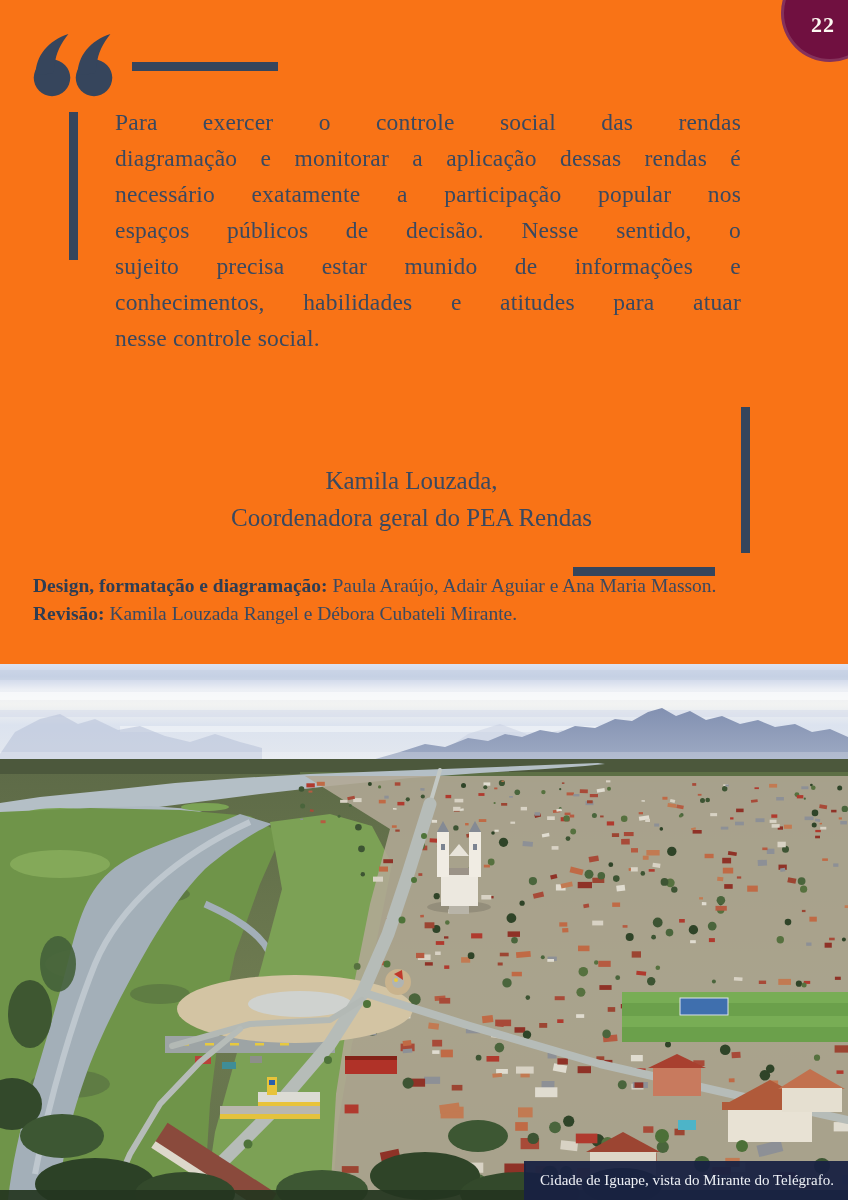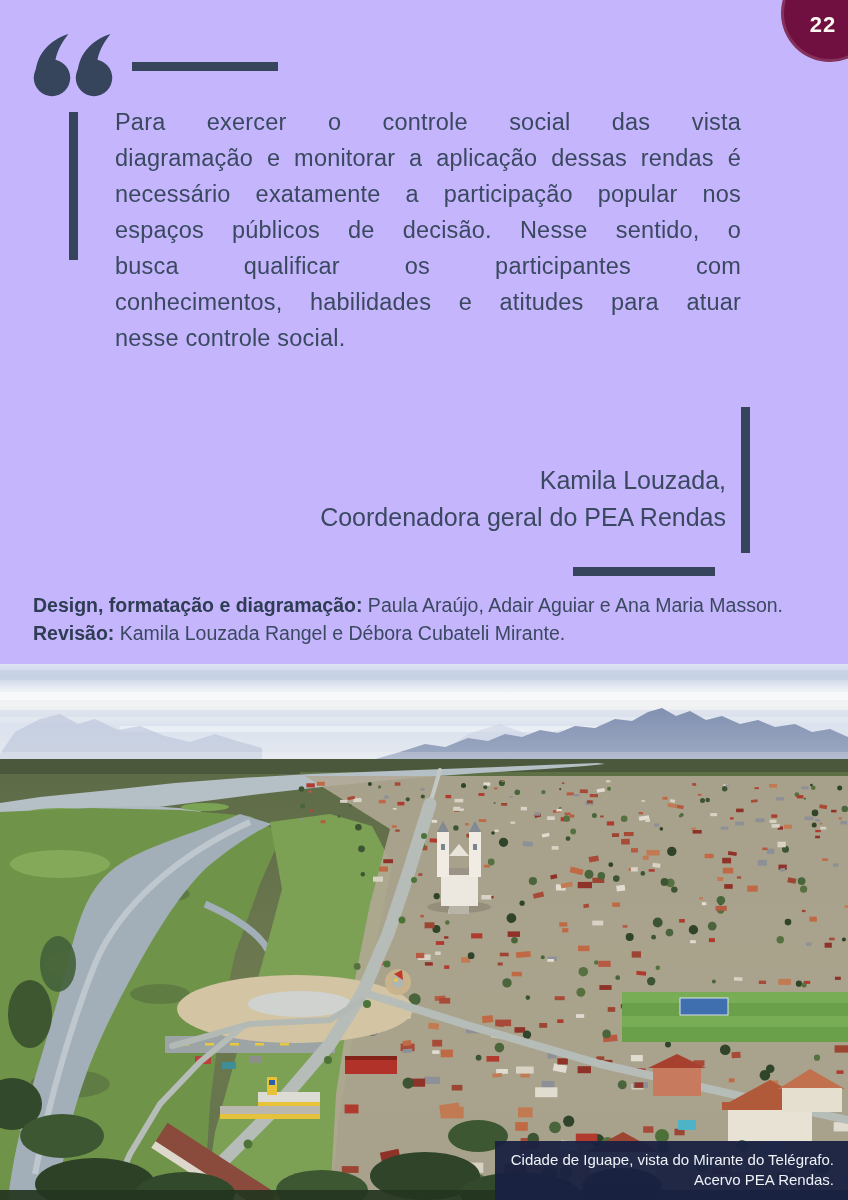--- a/index.html
+++ b/index.html
@@ -1,17 +1,17 @@
 <!DOCTYPE html>
 <html><head>
 <meta charset="utf-8">
 <style>
   html,body{margin:0;padding:0;background:#d8d4c8;}
-  .page{position:relative;width:848px;height:1200px;background:#c4b5fd;overflow:hidden;
-        font-family:Liberation Sans, sans-serif;color:#36455c;}
+  .page{position:relative;width:848px;height:1200px;background:#f97316;overflow:hidden;
+        font-family:Liberation Serif, serif;color:#36455c;}
 
   
   .badge{position:absolute;left:781px;top:-36px;width:98px;height:98px;border-radius:50%;
          background:#701040;box-shadow:inset 0 0 0 3px rgba(255,255,255,0.14);}
   .badge-num{position:absolute;left:0;top:48px;width:84px;text-align:center;
              color:#fdf9f2;font-size:22px;font-weight:bold;letter-spacing:1px;}
 
   
   .bar{position:absolute;background:#36455c;}
   .top-line{left:132px;top:62px;width:146px;height:9px;}
@@ -20,24 +20,24 @@
   .mid-line{left:573px;top:567px;width:142px;height:9px;}
 
   .qmark{position:absolute;left:31px;top:33px;}
 
   
   .quote{position:absolute;left:115px;top:104px;width:626px;font-size:23.5px;line-height:36px;
          color:#3a4960;letter-spacing:0.2px;}
   .qline{text-align:justify;text-align-last:justify;}
   .qline.last{text-align-last:left;}
 
-  .attrib{position:absolute;left:115px;top:462px;width:611px;text-align:right;
+  .attrib{position:absolute;left:106px;top:462px;width:611px;text-align:center;
           font-size:25px;line-height:37px;color:#3a4960;}
 
-  .credits{position:absolute;left:33px;top:592px;width:800px;font-size:19.5px;line-height:27.5px;
+  .credits{position:absolute;left:33px;top:572px;width:800px;font-size:19.5px;line-height:27.5px;
            color:#3a4960;}
   .credits b{font-weight:bold;color:#2e3d53;}
 
   
   .photo{position:absolute;left:0;top:664px;width:848px;height:536px;overflow:hidden;}
   .photo svg{display:block;}
   .caption{position:absolute;right:0;bottom:0;background:rgba(24,34,66,0.95);
            color:#eef1f6;font-size:15px;line-height:20px;text-align:right;
            padding:9px 14px 10px 16px;}
 </style>
@@ -57,25 +57,25 @@
         <path d="M5,46 C5,25 19,8 41,1 C33,11 27,22 26,35 L24,44 Z"></path>
         <circle cx="69" cy="49" r="20"></circle>
         <path d="M51,46 C51,25 65,8 87,1 C79,11 73,22 72,35 L70,44 Z"></path>
       </g>
     </svg>
   </div>
   <div class="bar top-line"></div>
   <div class="bar left-bar"></div>
 
   <div class="quote">
-    <div class="qline">Para exercer o controle social das vista</div>
+    <div class="qline">Para exercer o controle social das rendas</div>
     <div class="qline">diagramação e monitorar a aplicação dessas rendas é</div>
     <div class="qline">necessário exatamente a participação popular nos</div>
     <div class="qline">espaços públicos de decisão. Nesse sentido, o</div>
-    <div class="qline">busca qualificar os participantes com</div>
+    <div class="qline">sujeito precisa estar munido de informações e</div>
     <div class="qline">conhecimentos, habilidades e atitudes para atuar</div>
     <div class="qline last">nesse controle social.</div>
   </div>
 
   <div class="attrib">
     <div>Kamila Louzada,</div>
     <div>Coordenadora geral do PEA Rendas</div>
   </div>
 
   <div class="bar right-bar"></div>
@@ -679,17 +679,16 @@
         <circle cx="662" cy="472" r="7" fill="#4c7038"></circle>
         <circle cx="702" cy="500" r="8" fill="#426334"></circle>
         <circle cx="742" cy="482" r="6" fill="#4c7038"></circle>
         <circle cx="822" cy="502" r="8" fill="#3d5733"></circle>
         <rect x="0" y="526" width="848" height="10" fill="#243520" opacity="0.92"></rect>
       </g>
     </svg>
 
     <div class="caption">
       <div>Cidade de Iguape, vista do Mirante do Telégrafo.</div>
-      <div>Acervo PEA Rendas.</div>
     </div>
   </div>
 
 </div>
 
 </body></html>

